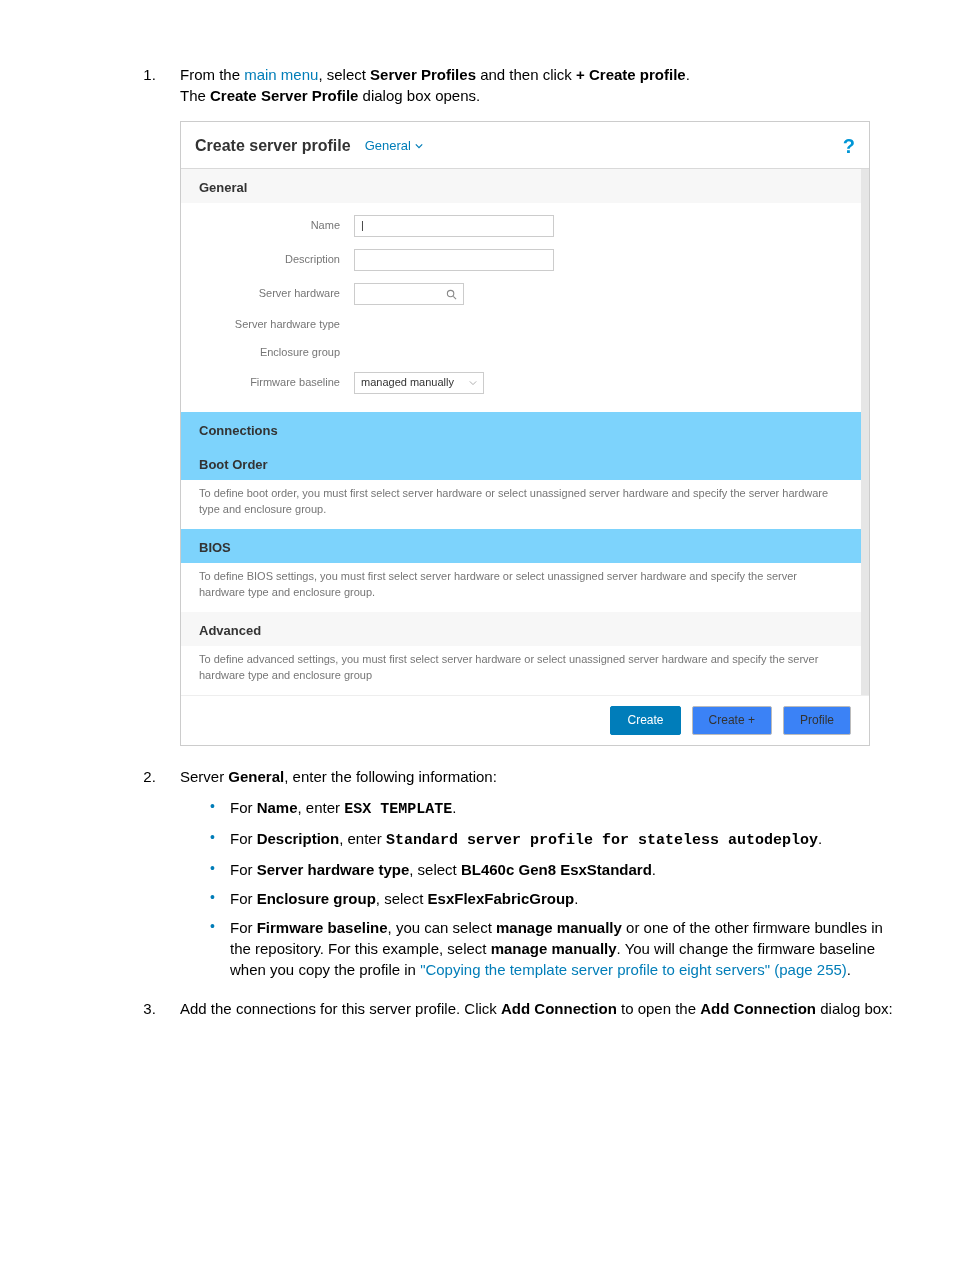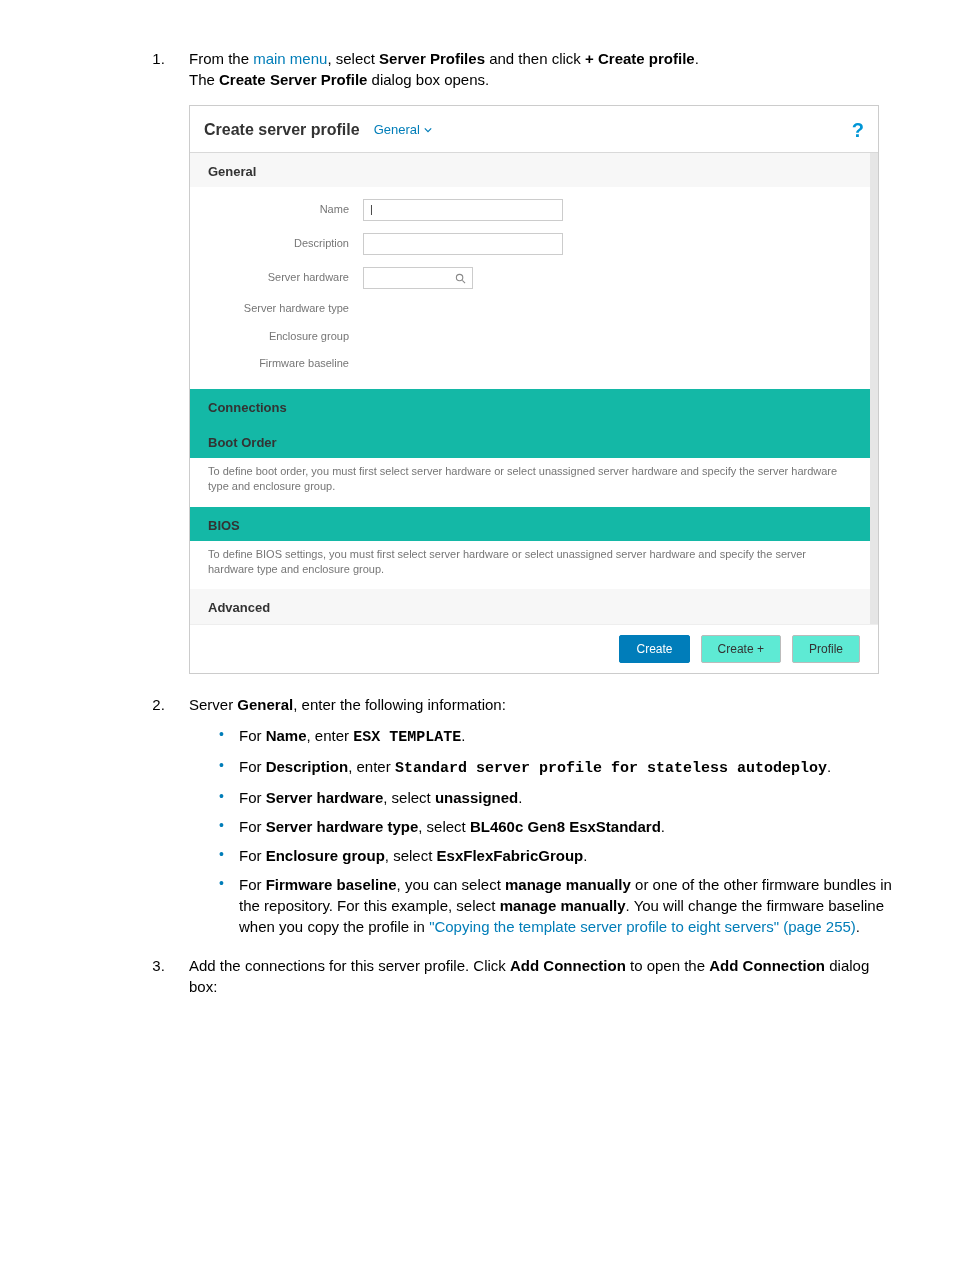--- a/index.html
+++ b/index.html
@@ -7,22 +7,21 @@
     margin: 0;
     padding: 0;
     font-family: Arial, Helvetica, sans-serif;
     background: #fff;
     width: 954px;
     color: #000;
     font-size: 14px;
     line-height: 1.4;
   }
   .page {
-    padding: 48px 60px 40px 100px;
-    margin-left: 9px;
+    padding: 64px 60px 40px 100px;
   }
   ol.main-list {
     list-style: decimal;
     padding-left: 60px;
     margin: 0;
   }
   ol.main-list > li {
     padding-left: 20px;
     margin-bottom: 18px;
     font-size: 15px;
@@ -89,21 +88,21 @@
   .dlg-scroll-content {
     padding: 0;
   }
   .dlg-section-title {
     font-weight: bold;
     font-size: 13px;
     padding: 10px 18px 6px 18px;
     color: #333;
     background: #f7f7f7;
   }
-  .dlg-section-title.plain { background: #14b8a6; }
+  .dlg-section-title.plain { background: #7dd3fc; }
   .dlg-form {
     padding: 6px 18px 12px 18px;
   }
   .row {
     display: flex;
     align-items: center;
     padding: 6px 0;
   }
   .row label {
     width: 155px;
@@ -139,21 +138,21 @@
     text-align: right;
     border-top: 1px solid #eee;
   }
   .btn {
     display: inline-block;
     padding: 5px 16px;
     margin-left: 8px;
     font-size: 12px;
     border: 1px solid #bbb;
     border-radius: 2px;
-    background: #5eead4;
+    background: #3b82f6;
     cursor: default;
   }
   .btn.primary {
     background: #007dba;
     color: #fff;
     border-color: #007dba;
     font-weight: normal;
   }
   .scroll-up, .scroll-down {
     position: absolute;
@@ -227,32 +226,41 @@
               <div class="row">
                 <label>Server hardware type</label>
                 <div class="field"></div>
               </div>
               <div class="row">
                 <label>Enclosure group</label>
                 <div class="field"></div>
               </div>
               <div class="row">
                 <label>Firmware baseline</label>
+                <div class="field">
+                  <div class="input-box dropdown">
+                    <span>managed manually</span>
+                    <svg class="chev" viewBox="0 0 10 10">
+                        <path d="M1 3 L5 7 L9 3" stroke="#aaa" stroke-width="1.2" fill="none"></path>
+                      </svg>
+                  </div>
+                </div>
               </div>
             </div>
 
             <div class="dlg-section-title plain">Connections</div>
 
             <div class="dlg-section-title plain">Boot Order</div>
             <div class="desc-text">To define boot order, you must first select server hardware or select unassigned server hardware and specify the server hardware type and enclosure group.</div>
 
             <div class="dlg-section-title plain">BIOS</div>
             <div class="desc-text">To define BIOS settings, you must first select server hardware or select unassigned server hardware and specify the server hardware type and enclosure group.</div>
 
             <div class="dlg-section-title">Advanced</div>
+            <div class="desc-text">To define advanced settings, you must first select server hardware or select unassigned server hardware and specify the server hardware type and enclosure group</div>
 
           </div>
         </div>
 
         <div class="dlg-footer">
           <span class="btn primary">Create</span>
           <span class="btn">Create +</span>
           <span class="btn">Profile</span>
         </div>
       </div>
@@ -261,23 +269,20 @@
     <li>
       <span>Server </span><span class="bold">General</span><span>, enter the following information:</span>
       <ul class="bullets">
         <li>
           <span>For </span><span class="bold">Name</span><span>, enter </span><span class="mono">ESX TEMPLATE</span><span>.</span>
         </li>
         <li>
           <span>For </span><span class="bold">Description</span><span>, enter </span><span class="mono">Standard server profile for stateless autodeploy</span><span>.</span>
         </li>
         <li>
-          <span>For </span><span class="bold">Server hardware</span><span>, select </span><span class="bold">unassigned</span><span>.</span>
-        </li>
-        <li>
           <span>For </span><span class="bold">Server hardware type</span><span>, select </span><span class="bold">BL460c Gen8 EsxStandard</span><span>.</span>
         </li>
         <li>
           <span>For </span><span class="bold">Enclosure group</span><span>, select </span><span class="bold">EsxFlexFabricGroup</span><span>.</span>
         </li>
         <li>
           <span>For </span><span class="bold">Firmware baseline</span><span>, you can select </span><span class="bold">manage manually</span><span> or one of the other firmware bundles in the repository. For this example, select </span><span class="bold">manage manually</span><span>. You will change the firmware baseline when you copy the profile in </span><span class="link">"Copying the template server profile to eight servers" (page 255)</span><span>.</span>
         </li>
       </ul>
     </li>

